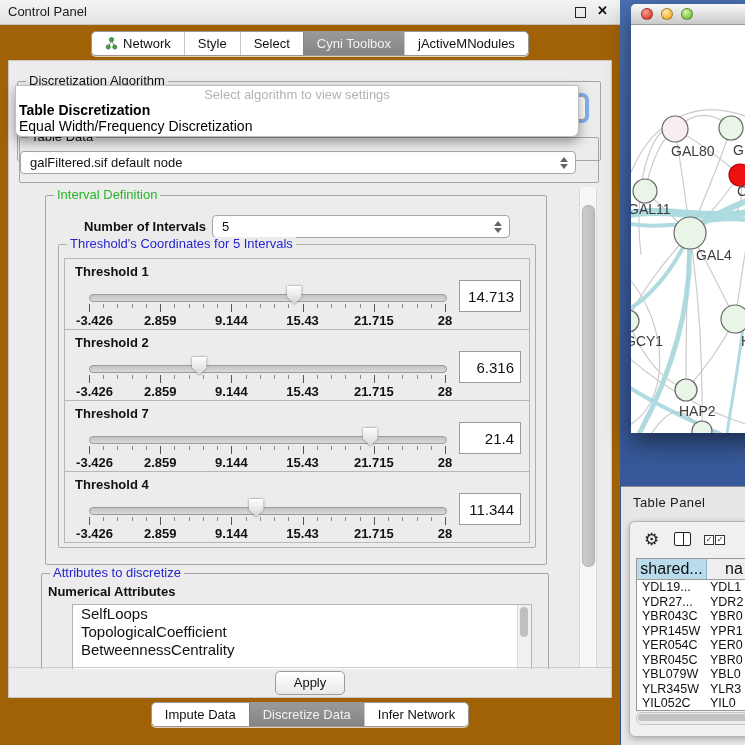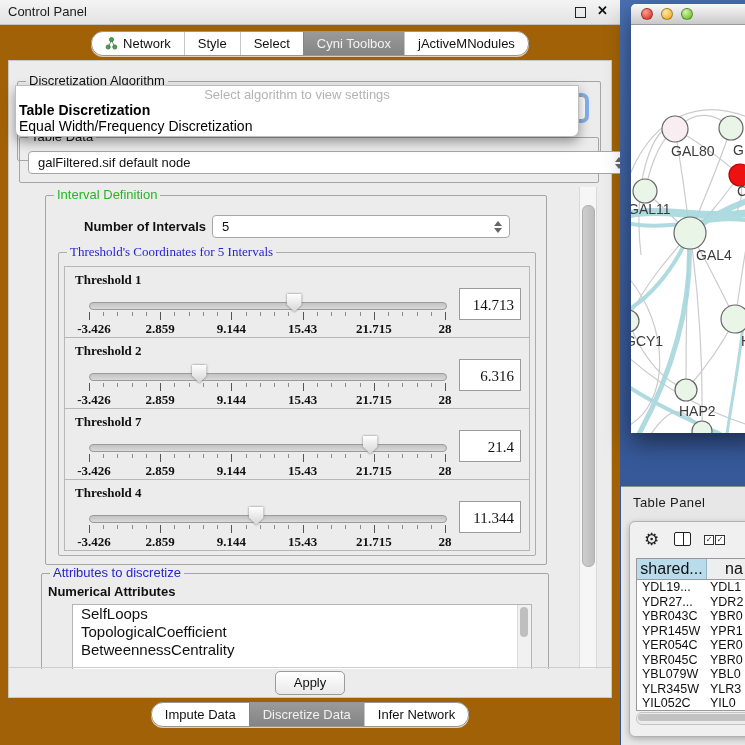--- a/index.html
+++ b/index.html
@@ -7,21 +7,21 @@
        font-family:"Liberation Sans",sans-serif;background:#3a5c9e;}
   
   .cp{position:absolute;left:0;top:0;width:620px;height:745px;background:#a16207;
       border-right:1px solid #ec4899;}
   .cp-titlebar{position:relative;height:24px;background:linear-gradient(#f4f4f4,#e3e3e3);
       border-bottom:1px solid #c2c2c2;}
   .cp-title{position:absolute;left:8px;top:4px;font-size:13px;color:#1b1b1b;}
   .float-ic{position:absolute;right:34px;top:7px;width:9px;height:9px;border:1.6px solid #222;}
   .close-ic{position:absolute;right:12px;top:3px;font-size:13px;font-weight:bold;color:#111;}
   
-  .seg{display:inline-flex;border:1px solid #979797;border-radius:12px;overflow:hidden;
+  .seg{display:inline-flex;border:1px solid #979797;border-radius:5px;overflow:hidden;
        background:#fff;height:23px;box-shadow:0 1px 0 rgba(255,255,255,.7);}
   .seg .tab{display:flex;align-items:center;padding:0 13px;font-size:13px;color:#111;
        border-left:1px solid #c6c6c6;cursor:default;white-space:nowrap;}
   .seg .tab:first-child{border-left:none;}
   .seg .tab.sel{background:linear-gradient(#9a9a9a,#848484);color:#f2f2f2;border-left-color:#848484;}
   .cp-tabs{position:absolute;top:31px;left:0;width:620px;text-align:center;}
   .cp-bottom-tabs{position:absolute;top:702px;left:0;width:620px;text-align:center;}
   .net-glyph{margin-right:5px;}
   
   .cp-content{position:absolute;left:8px;top:60px;width:602px;height:636px;
@@ -159,21 +159,21 @@
     </div>
 
     <div class="popup">
       <div class="ph">Select algorithm to view settings</div>
       <div class="opt b">Table Discretization</div>
       <div class="opt">Equal Width/Frequency Discretization</div>
     </div>
 
     <div class="grp" style="left:10px;top:76px;width:578px;height:44px;">
       <span class="grp-label">Table Data</span>
-      <div class="combo" style="left:8px;top:13px;width:603px;height:23px;">
+      <div class="combo" style="left:0;top:13px;width:556px;height:23px;">
         <span>galFiltered.sif default node</span>
         <span class="stepper">
             <i class="up"></i>
             <i class="dn"></i>
           </span>
       </div>
     </div>
 
     <div class="vp">
 
@@ -181,21 +181,21 @@
         <span class="grp-label green">Interval Definition</span>
         <span style="position:absolute;left:38px;top:23px;font-size:13px;font-weight:bold;color:#111;">Number of Intervals</span>
         <div class="combo" style="left:166px;top:19px;width:298px;height:23px;">
           <span>5</span>
           <span class="stepper">
               <i class="up"></i>
               <i class="dn"></i>
             </span>
         </div>
 
-        <div class="grp" style="left:12px;top:56px;width:476px;height:302px;border-color:#adadad;font-family:Liberation Serif, serif;">
+        <div class="grp" style="left:12px;top:48px;width:476px;height:302px;border-color:#adadad;">
           <span class="grp-label blue">Threshold's Coordinates for 5 Intervals</span>
 
           <div class="tpanel" style="top:13px;">
             <span class="tlabel">Threshold 1</span>
             <div class="track"></div>
             <div class="thumbw" style="left: 229.412px;">
                 <div class="th"></div>
               </div>
             <div class="slider-scale">
                 <i class="major" style="left: 0%;"></i>

